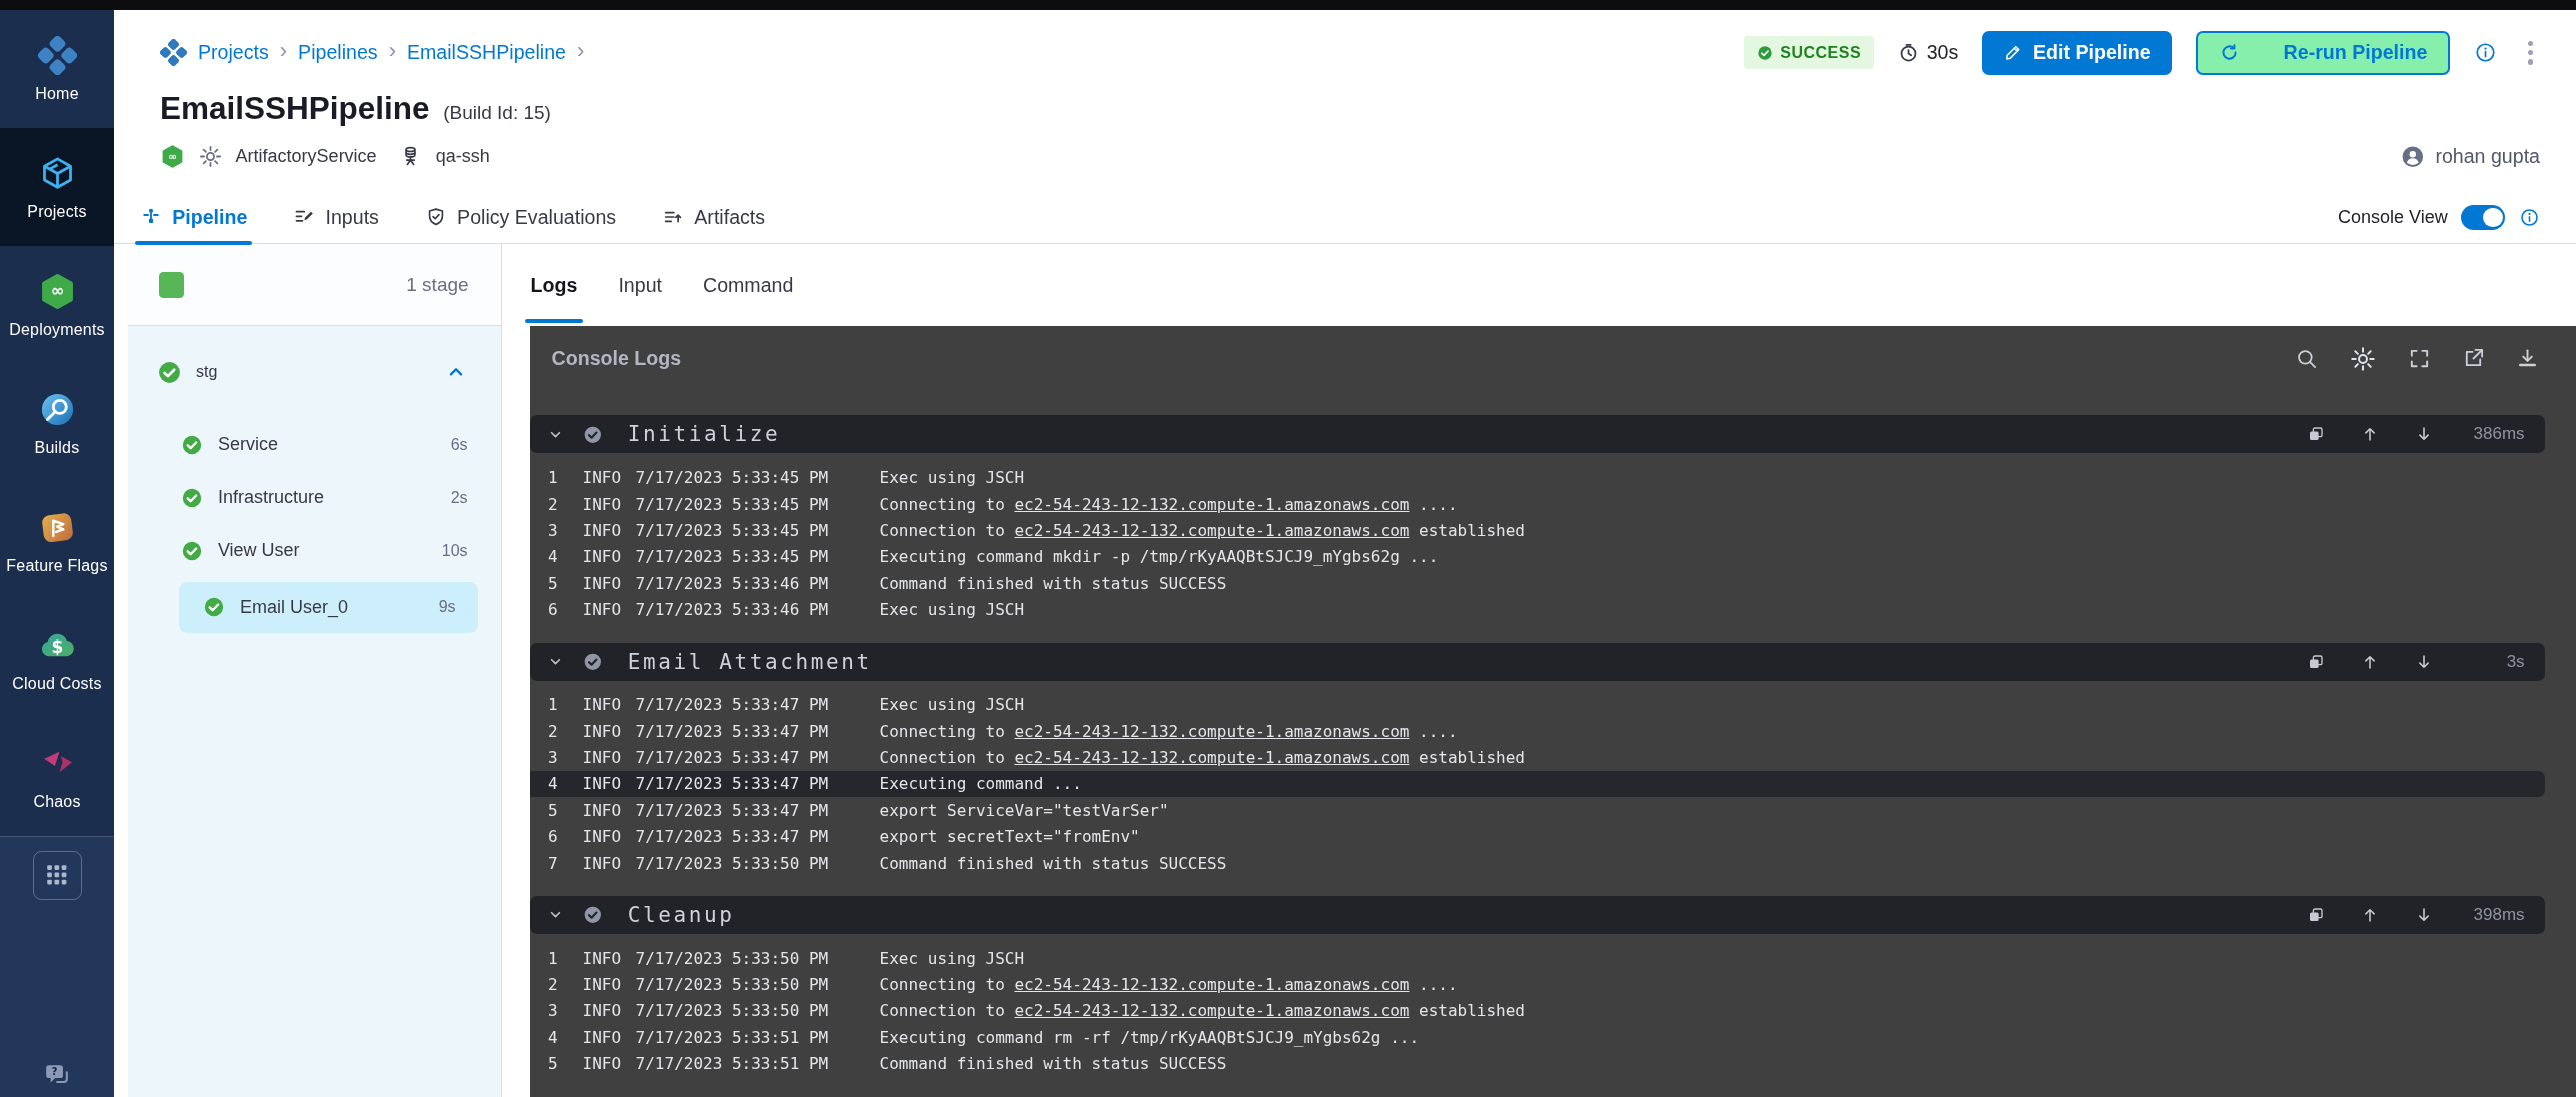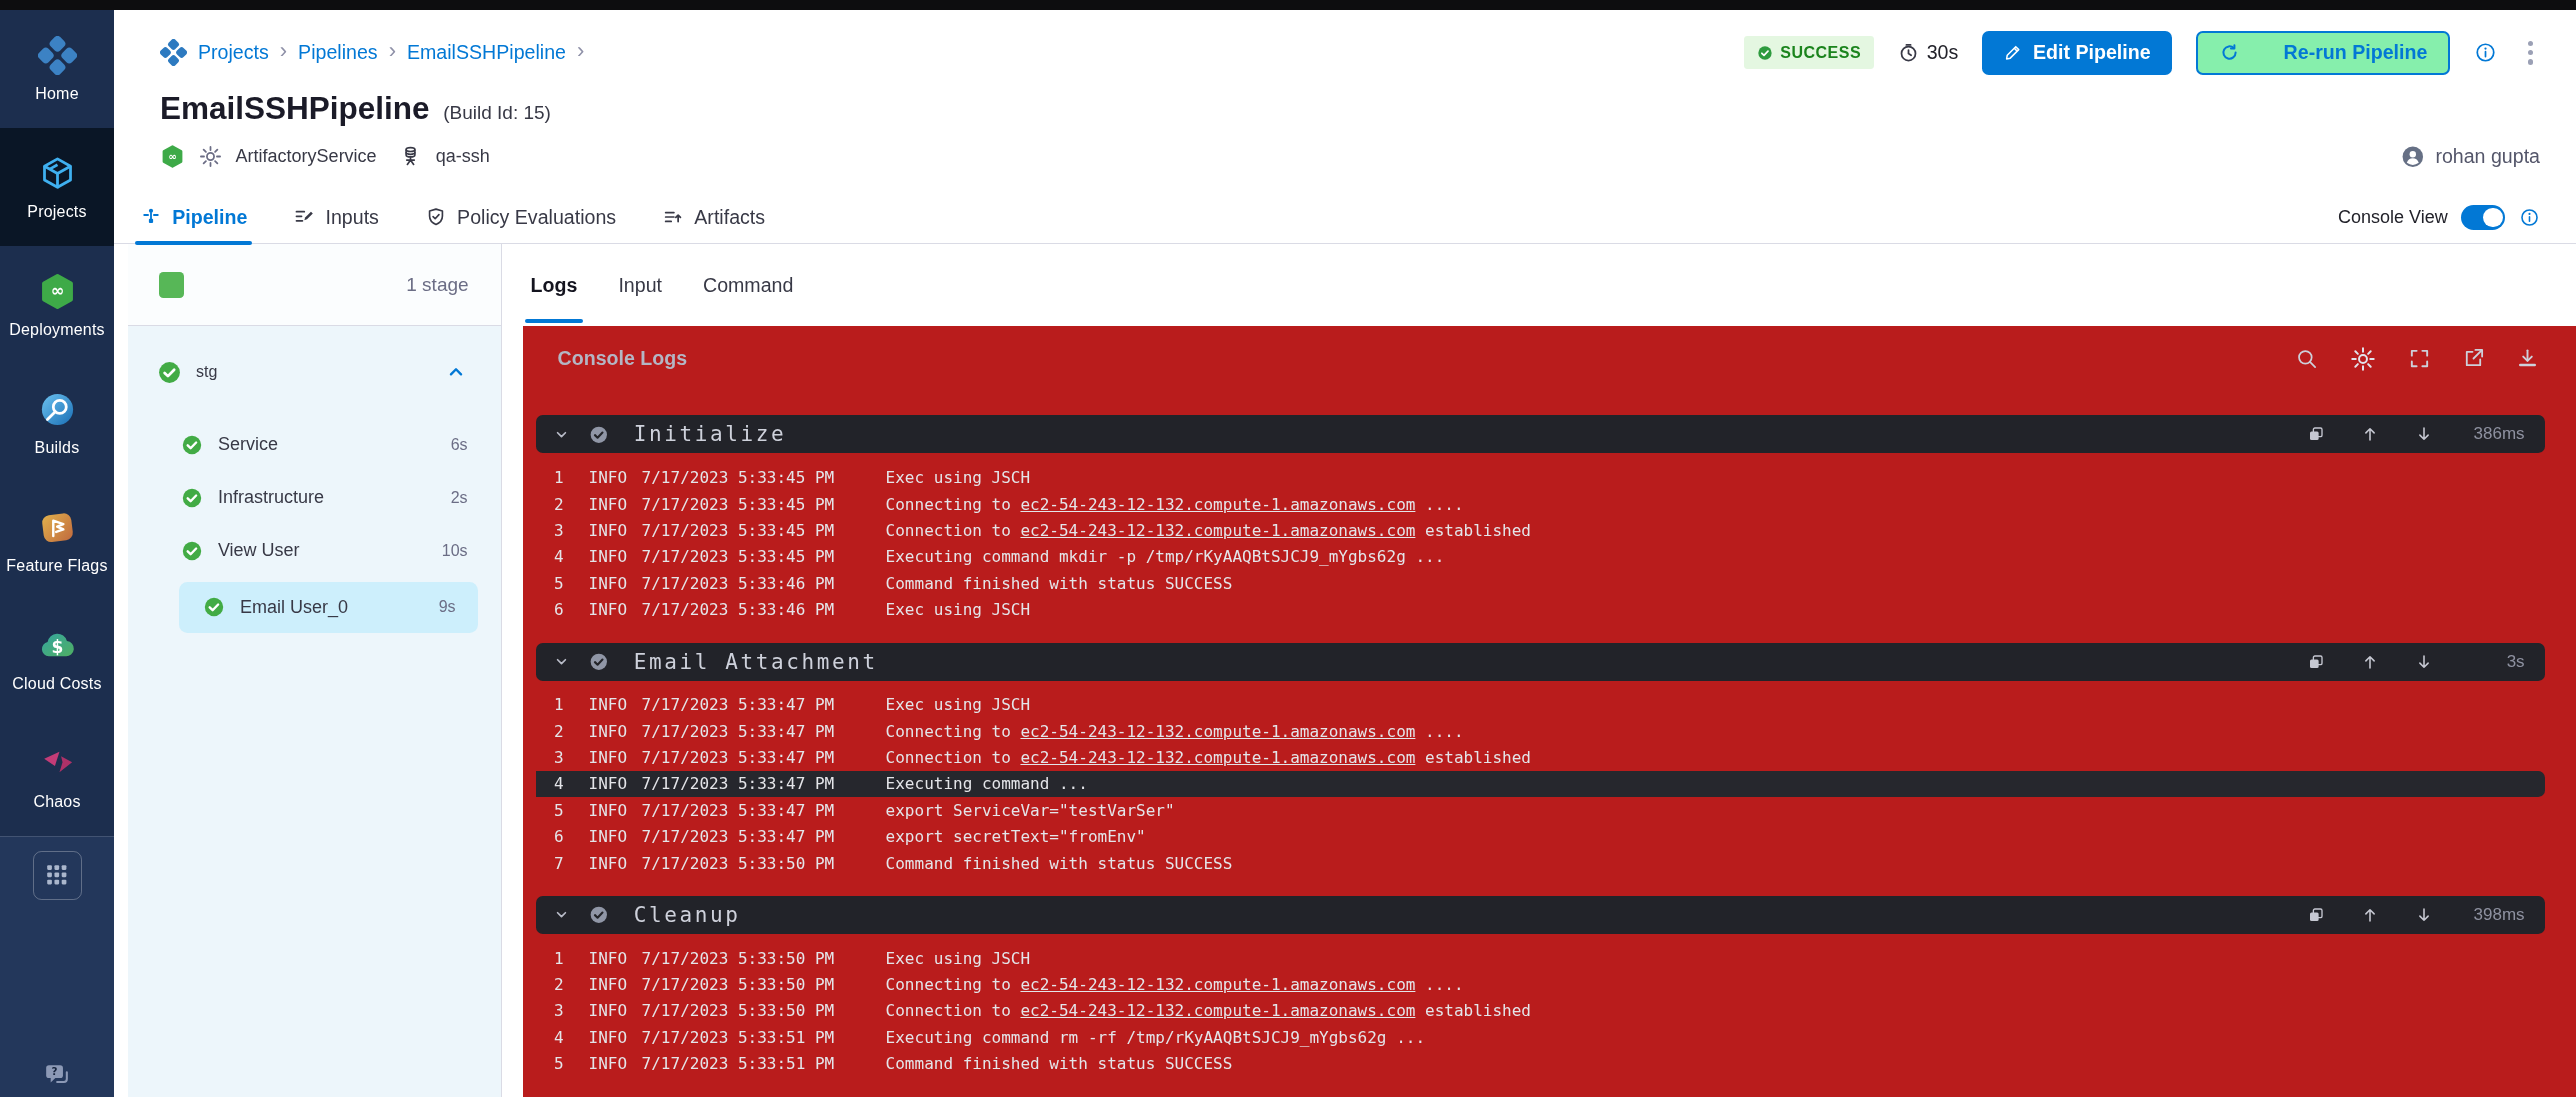--- a/index.html
+++ b/index.html
@@ -82,21 +82,21 @@
   .step svg { width:22px; height:22px; flex:none; }
   .step .dur { margin-left:auto; font-size:16px; color:#6b6d85; }
   .step.selected { background:#cdeffc; border-radius:8.5px; margin:4.3px 23px 0 51px; padding:0 22px 0 24px; height:51px; }
 
   .right-panel { flex:1; min-width:0; display:flex; flex-direction:column; }
   .log-tabs { height:82px; flex:none; display:flex; align-items:center; gap:41px; padding-left:29px; }
   .log-tab { position:relative; height:100%; display:flex; align-items:center; font-size:19.6px; color:#383946; cursor:pointer; }
   .log-tab.active { font-weight:700; color:#14141f; }
   .log-tab.active::after { content:""; position:absolute; left:-6px; right:-6px; bottom:3.4px; height:4.3px; border-radius:2.6px; background:#0278d5; }
 
-  .console { flex:1; min-height:0; margin-left:21px; background:#b91c1c; display:flex; flex-direction:column;padding-left:13px; }
+  .console { flex:1; min-height:0; margin-left:28px; background:#404040; display:flex; flex-direction:column; }
   .console-header { height:65px; flex:none; display:flex; align-items:center; gap:31px; padding:0 37px 0 22px; }
   .console-title { margin-right:auto; font-size:19.6px; font-weight:700; color:#b4b6c4; }
   .cicon { color:#cdd0da; cursor:pointer; } .cicon svg { width:23px; height:23px; }
   .cicon.gear { color:#e2e4ec; } .cicon.gear svg { width:28px; height:28px; }
 
   .console-body { flex:1; overflow:hidden; padding-top:24px; }
   .section { margin-bottom:12px; }
   .section-header { height:38px; background:#222329; border-radius:6.8px; margin-right:31px; display:flex; align-items:center; padding:0 20.4px 0 17px; cursor:pointer; }
   .sec-chevron svg { width:17px; height:17px; }
   .sec-check { margin-left:19px; } .sec-check svg { width:19.6px; height:19.6px; }

